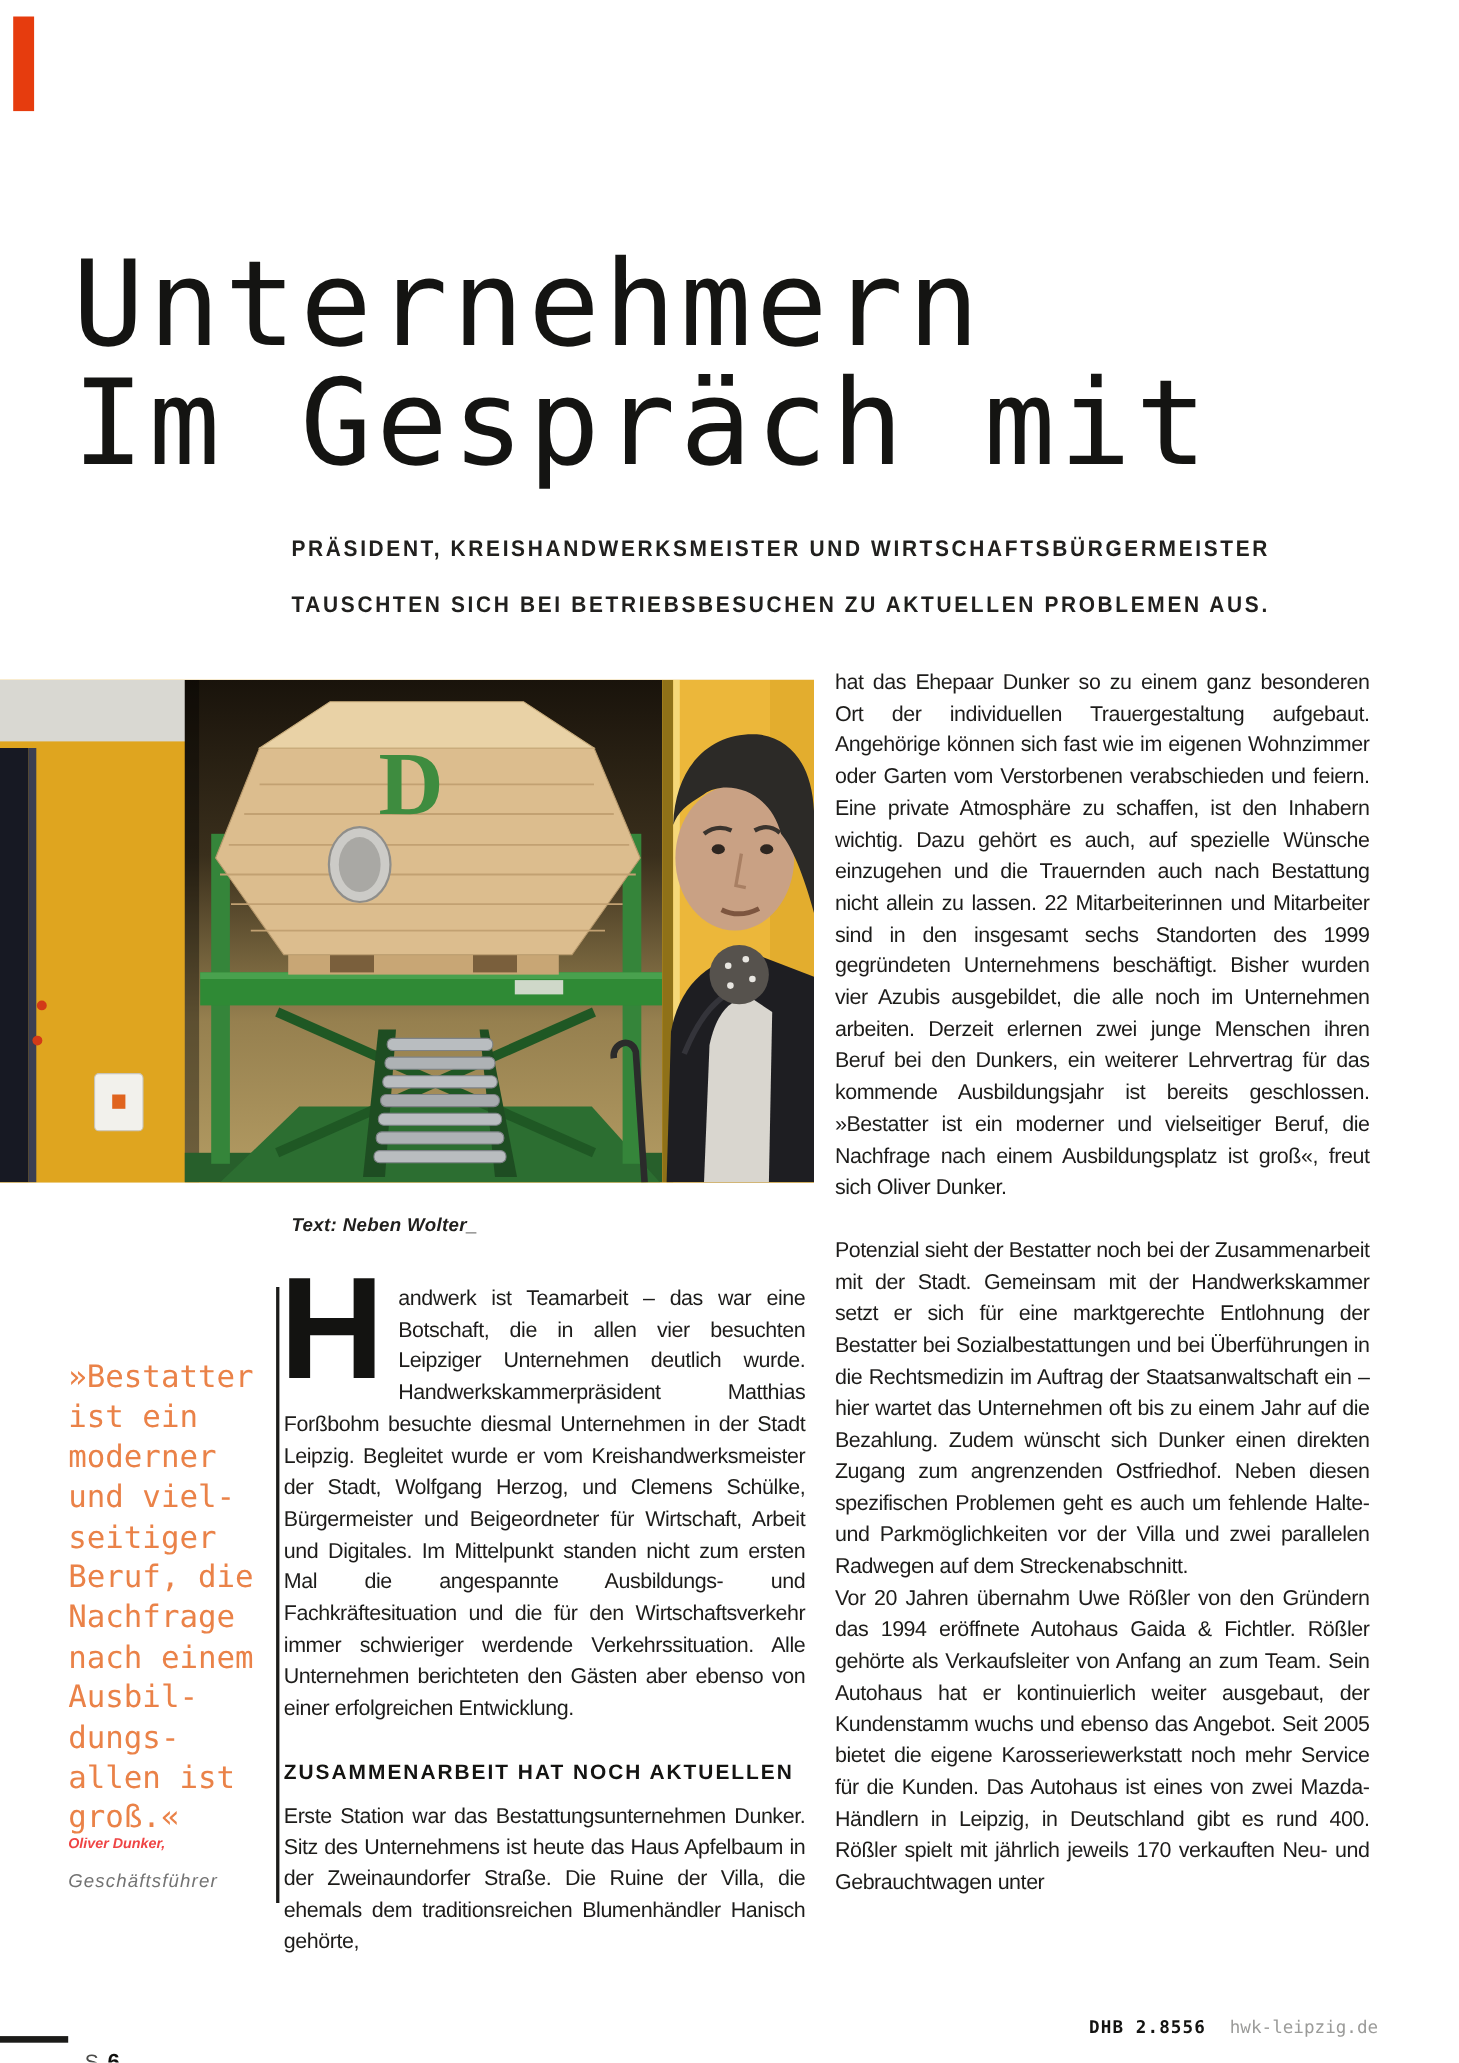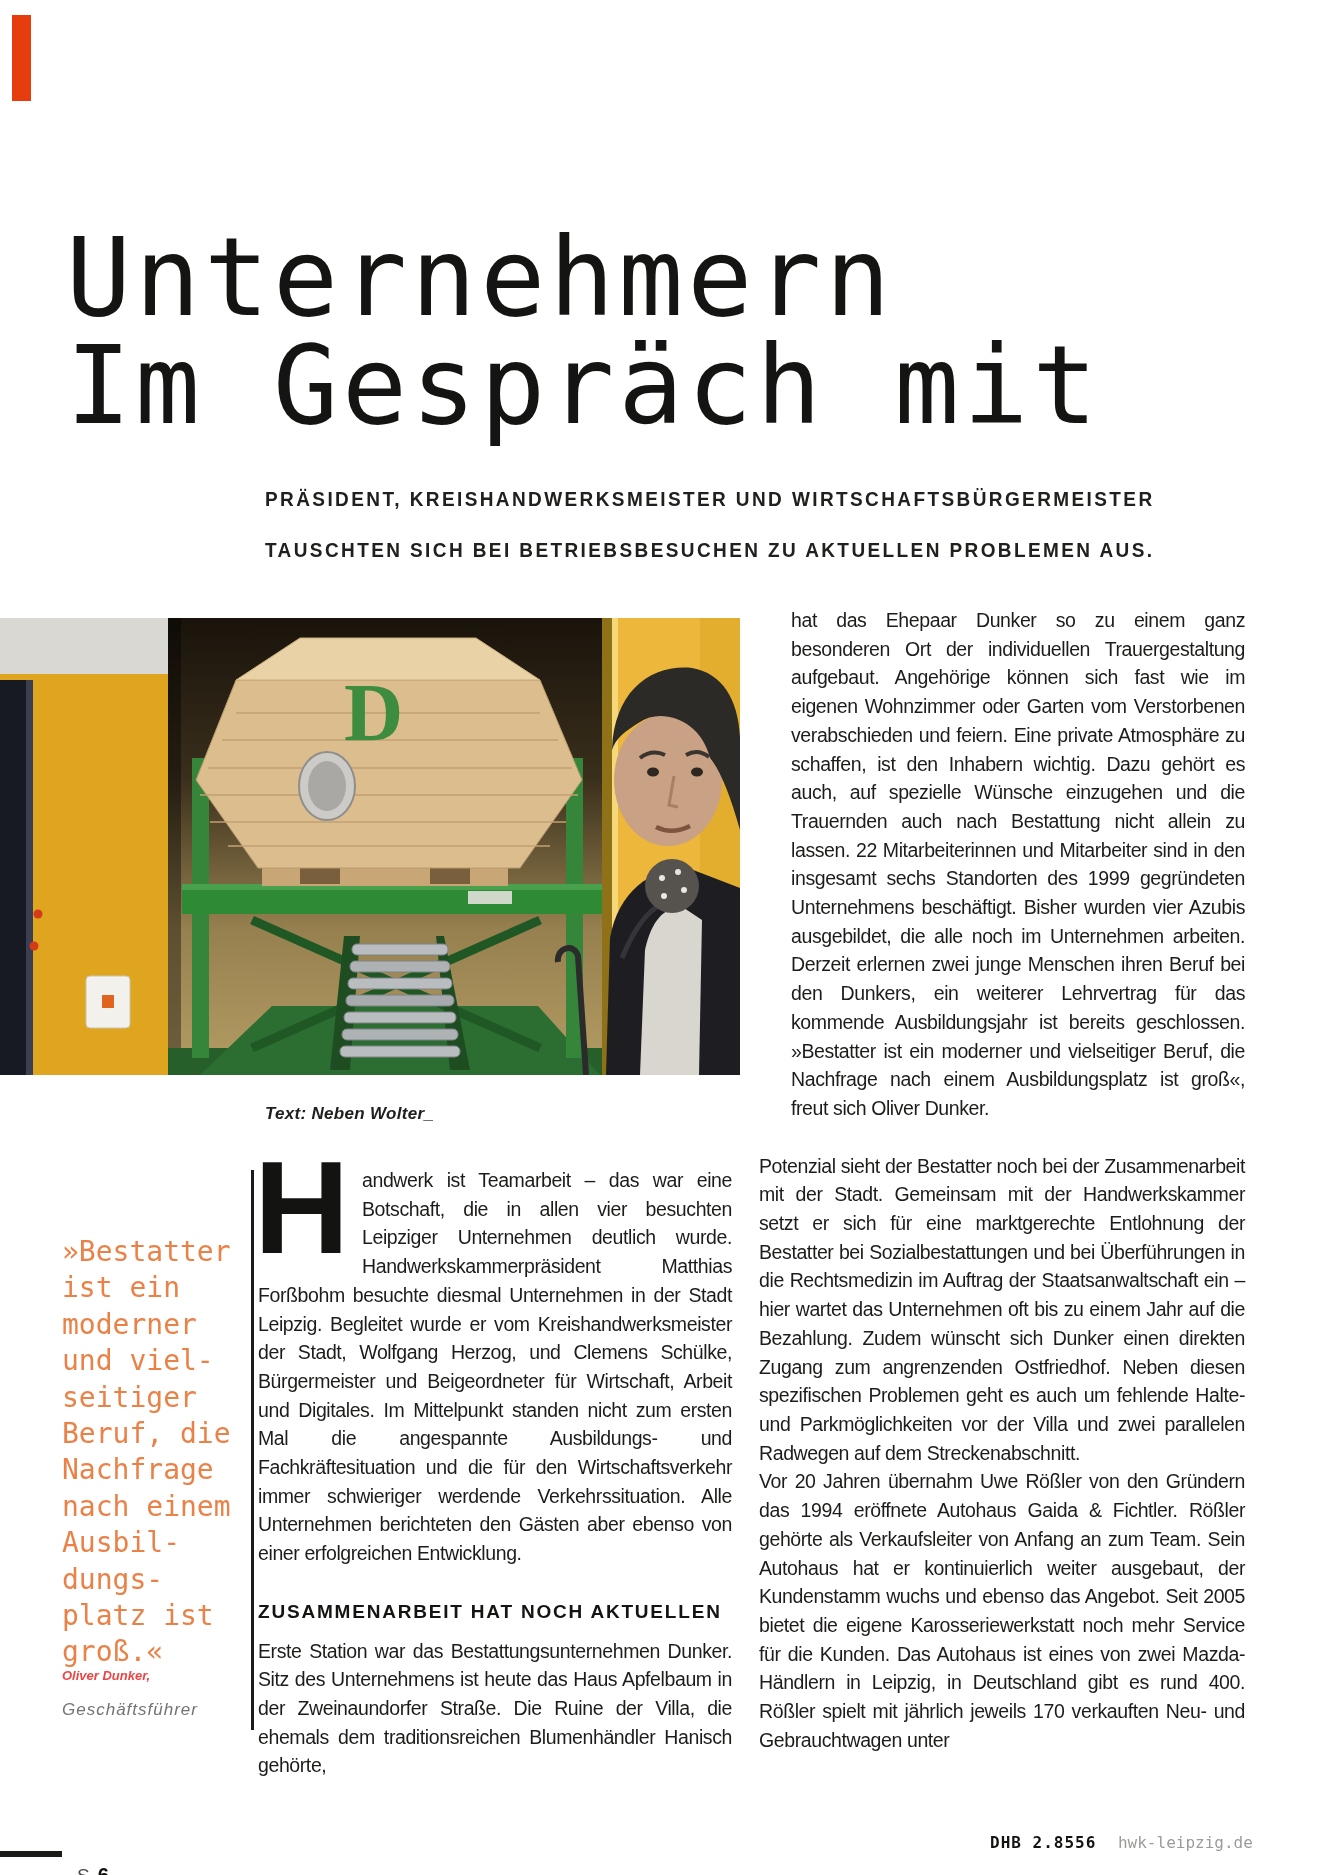--- a/index.html
+++ b/index.html
@@ -46,21 +46,21 @@
   .quote-role{left:62px;top:1700px;font-size:17px;font-style:italic;letter-spacing:1px;color:#737373;}
 
   
   .vrule{left:251px;top:1170px;width:2.5px;height:560px;background:#1b1b19;}
 
   
   .col{position:absolute;font-size:19.5px;line-height:28.7px;letter-spacing:-.4px;text-align:justify;}
   .col p{margin:0;text-align:justify;}
   .col-left{left:258px;top:1166px;width:474px;}
   .col-right{left:759px;top:606px;width:486px;}
-  .col-right p.para{margin-bottom:29px;margin-left:32px;}
+  .col-right p.para{margin-bottom:29px;}
   .section-title{
     font-size:19px;font-weight:bold;letter-spacing:1.8px;color:#141412;
     margin:30px 0 10px 0;text-align:left;white-space:nowrap;
   }
   .col-right .section-title{margin:24px 0 10px 0;}
 
   
   .dropcap-float{float:left;width:104px;height:87px;}
   .dropcap{
     left:-4px;top:-24px;font-family:"Liberation Sans",sans-serif;
@@ -194,21 +194,21 @@
   <div>»Bestatter</div>
   <div>ist ein</div>
   <div>moderner</div>
   <div>und viel-</div>
   <div>seitiger</div>
   <div>Beruf, die</div>
   <div>Nachfrage</div>
   <div>nach einem</div>
   <div>Ausbil-</div>
   <div>dungs-</div>
-  <div>platz ist</div>
+  <div>allen ist</div>
   <div>groß.«</div>
 </div>
 <div class="abs quote-author">Oliver Dunker,</div>
 <div class="abs quote-role">Geschäftsführer</div>
 
 <div class="abs vrule"></div>
 
 <div class="col col-left">
   <div class="dropcap-float"></div>
   <span class="abs dropcap">H</span>

